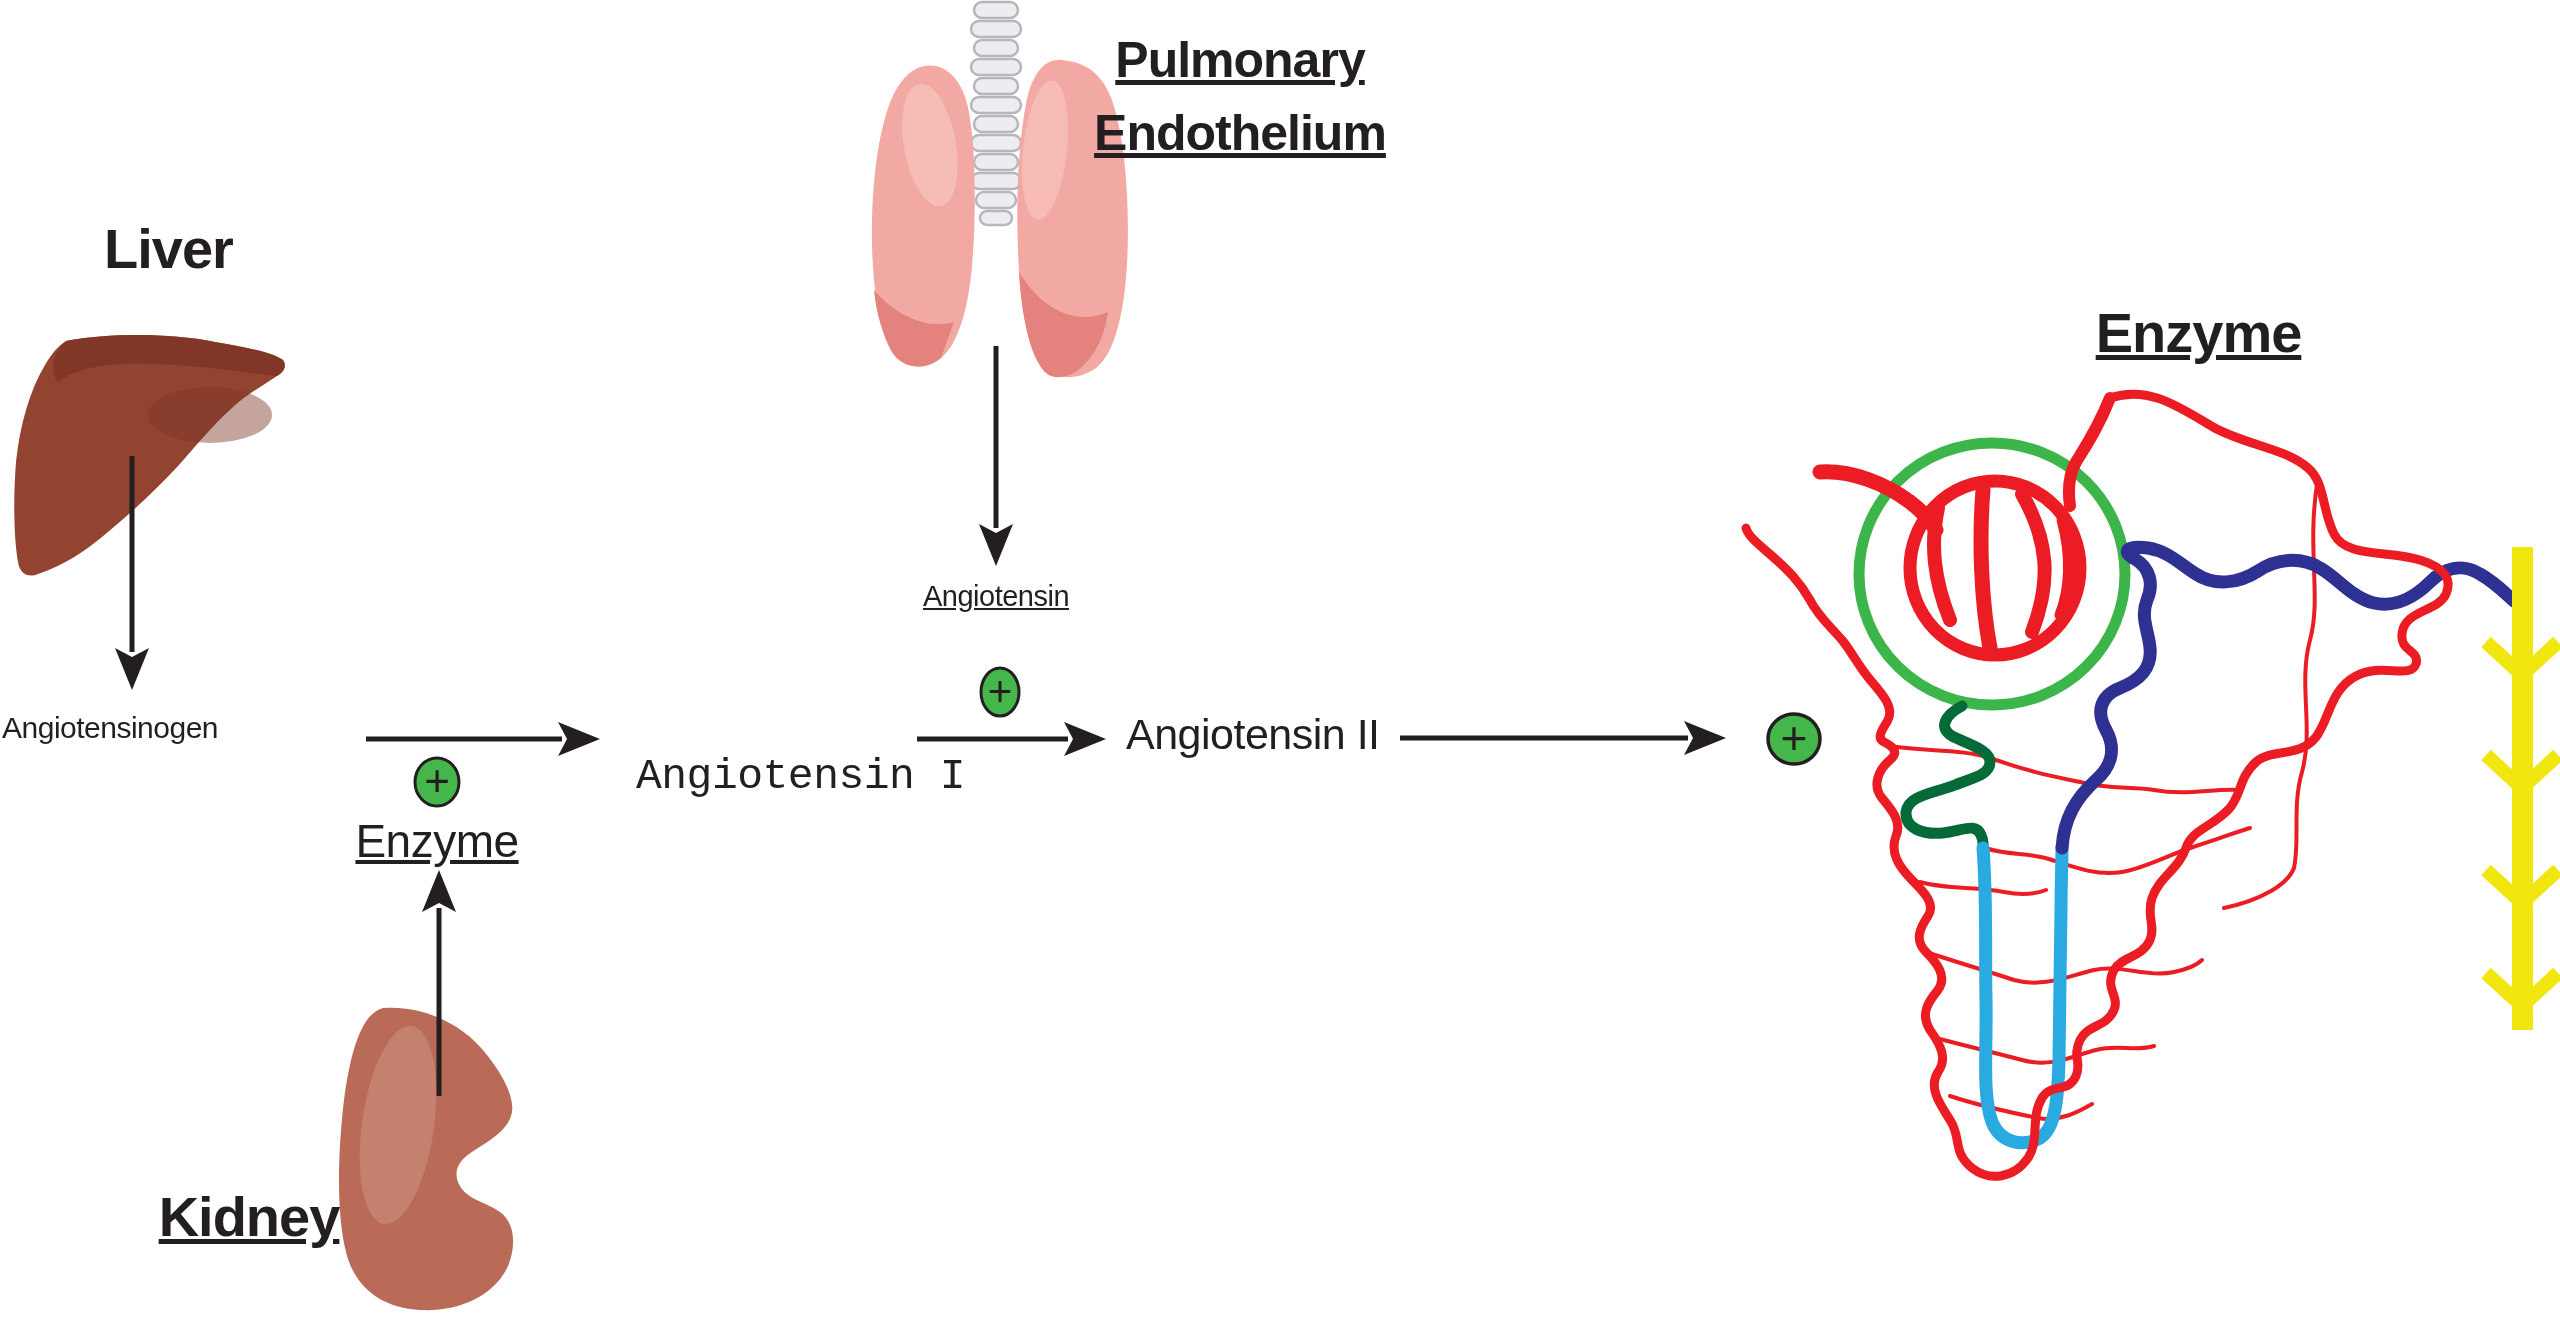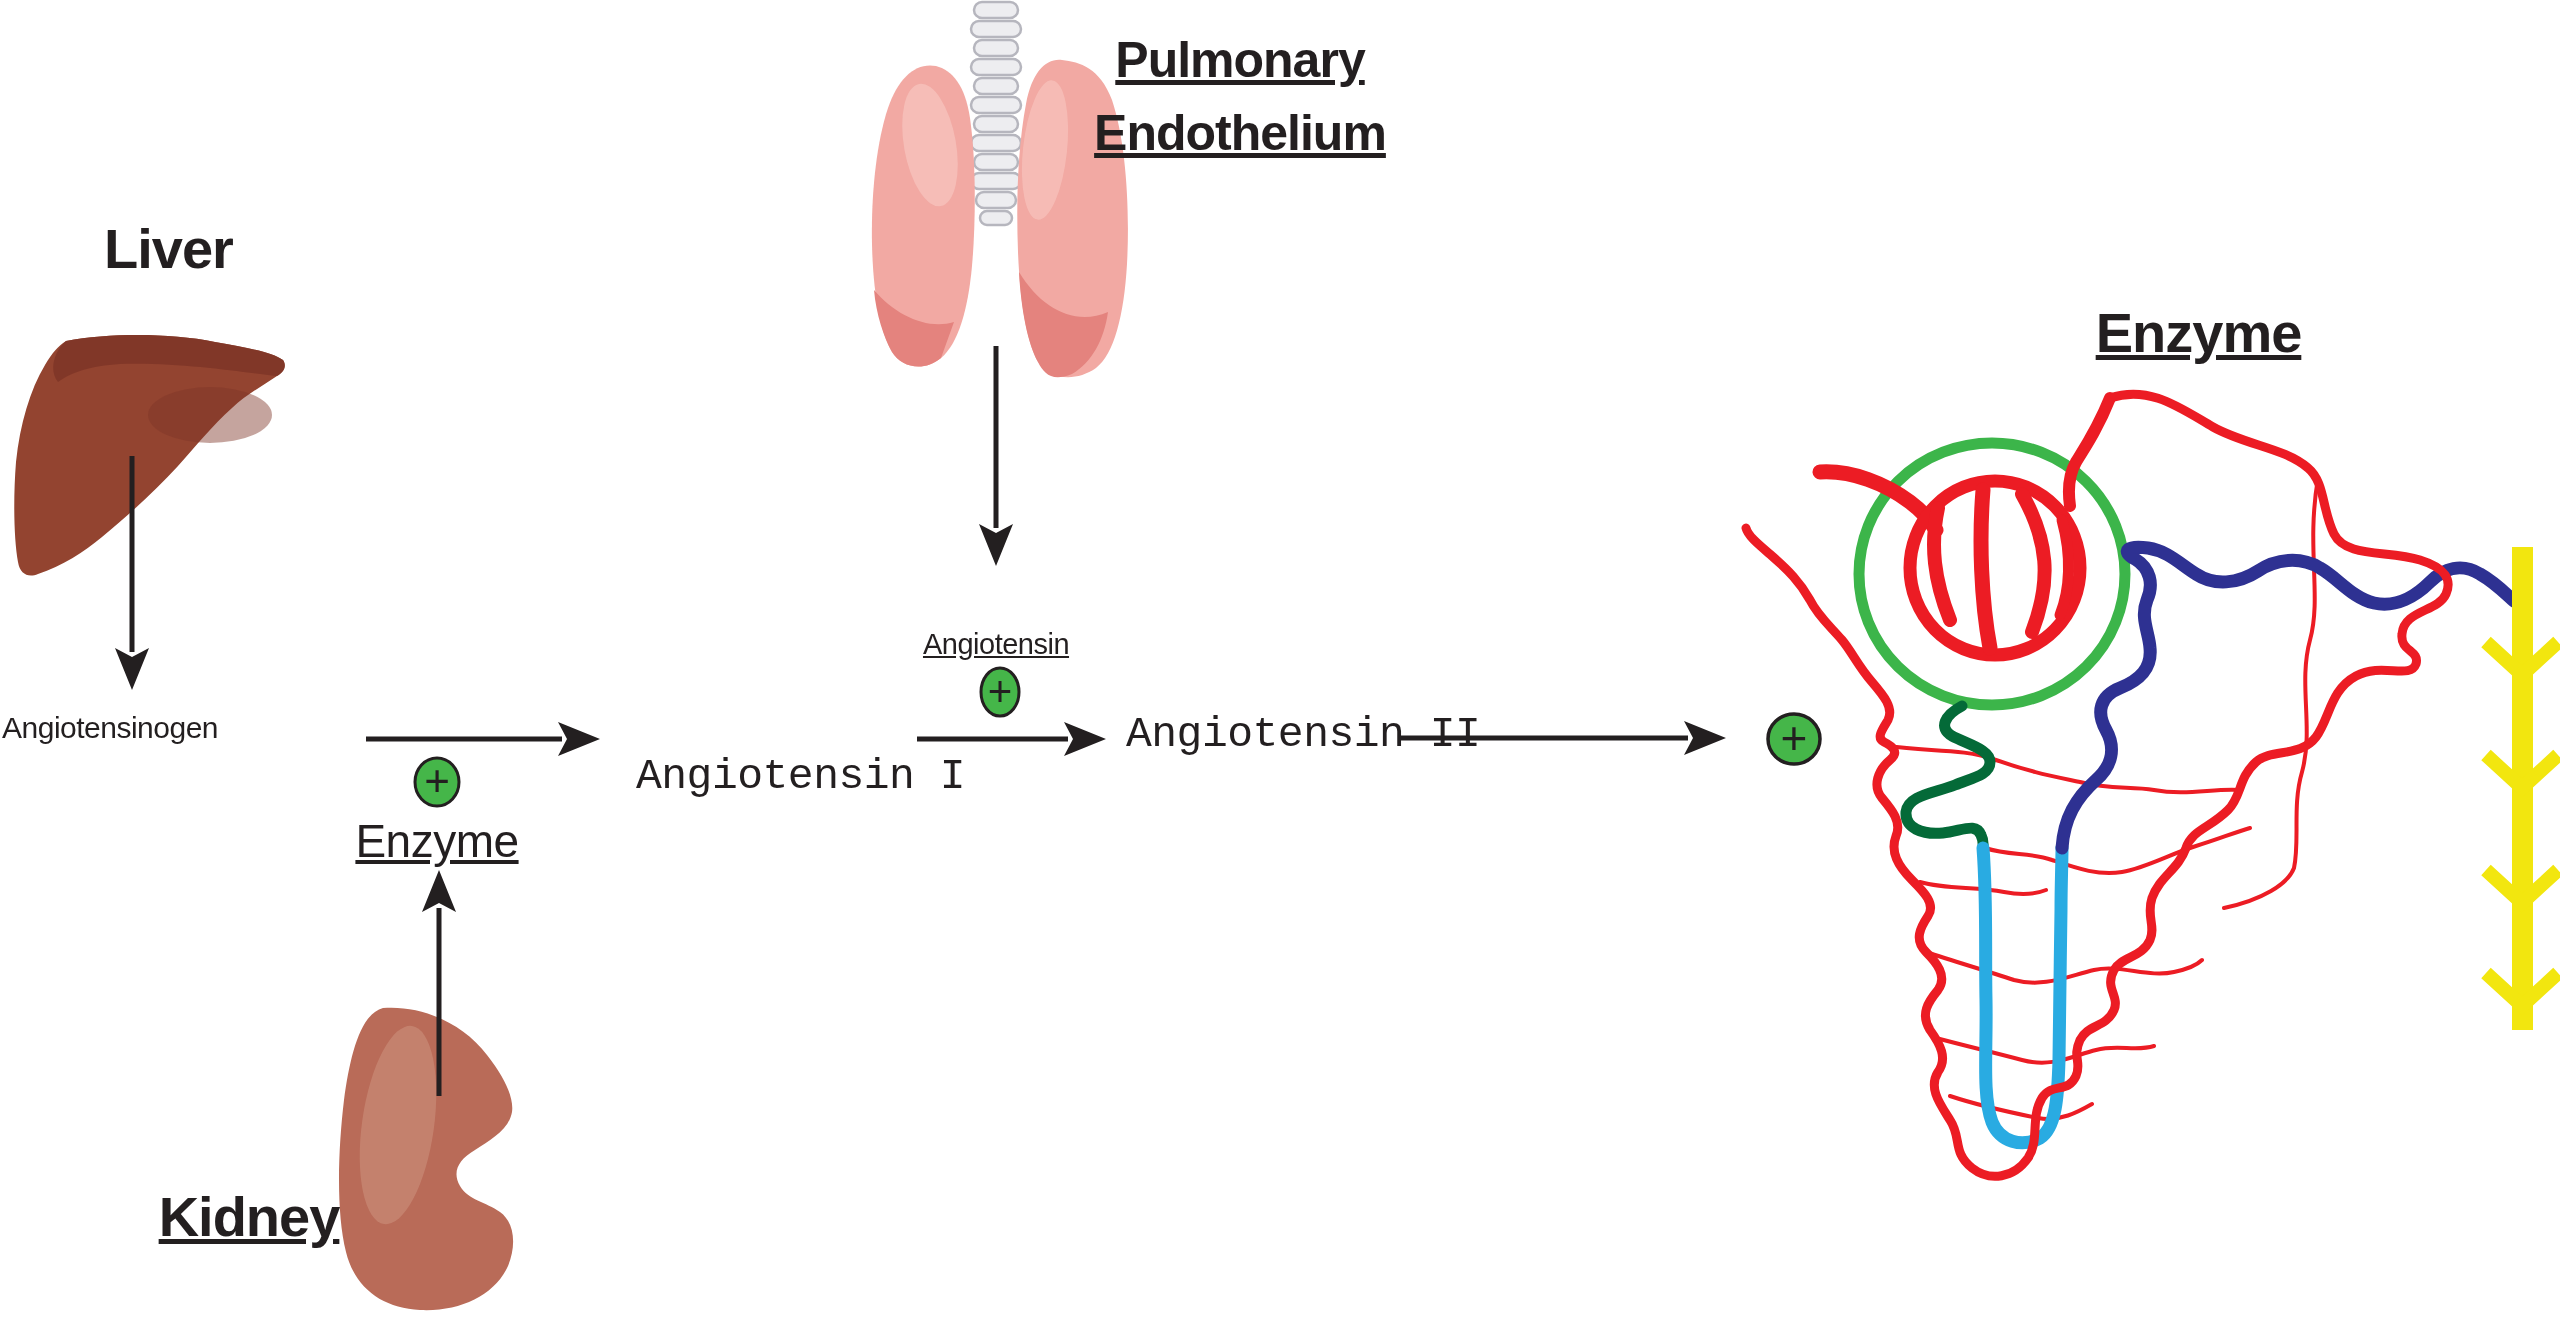--- a/index.html
+++ b/index.html
@@ -16,22 +16,22 @@
   .organ{font-weight:700;letter-spacing:-1px;}
   .mol{font-weight:400;letter-spacing:-0.5px;}
   .center{text-align:center;white-space:normal;text-decoration:underline;}
   #liver-label{left:104px;top:221px;font-size:56px;}
   #pulmonary-label{left:1060px;top:24px;width:360px;font-size:50px;line-height:73px;}
   #nephron-label{left:2076px;top:305px;width:245px;font-size:56px;}
   #kidney-label{left:144px;top:1189px;width:210px;font-size:56px;}
   #angiotensinogen-label{left:2px;top:713px;font-size:30px;}
   #renin-label{left:337px;top:818px;width:200px;font-size:46px;}
   #angiotensin-i-label{left:636px;top:755px;font-size:43px;font-family:Liberation Mono, monospace;}
-  #ace-label{left:821px;top:575px;width:350px;font-size:29px;line-height:42px;letter-spacing:-0.5px;margin-top:48px;}
-  #angiotensin-ii-label{left:1126px;top:713px;font-size:43px;font-family:Liberation Mono, monospace;}
+  #ace-label{left:821px;top:575px;width:350px;font-size:29px;line-height:42px;letter-spacing:-0.5px;}
+  #angiotensin-ii-label{left:1126px;top:713px;font-size:43px;}
   #increased-na-label{left:1620px;top:912px;width:350px;font-size:46px;line-height:60px;}
   #increased-na-label sup{font-size:30px;vertical-align:super;line-height:0;}
 </style>
 </head>
 <body>
 
 <div id="canvas">
 
   <svg id="art" viewBox="0 0 2560 1319">
 

